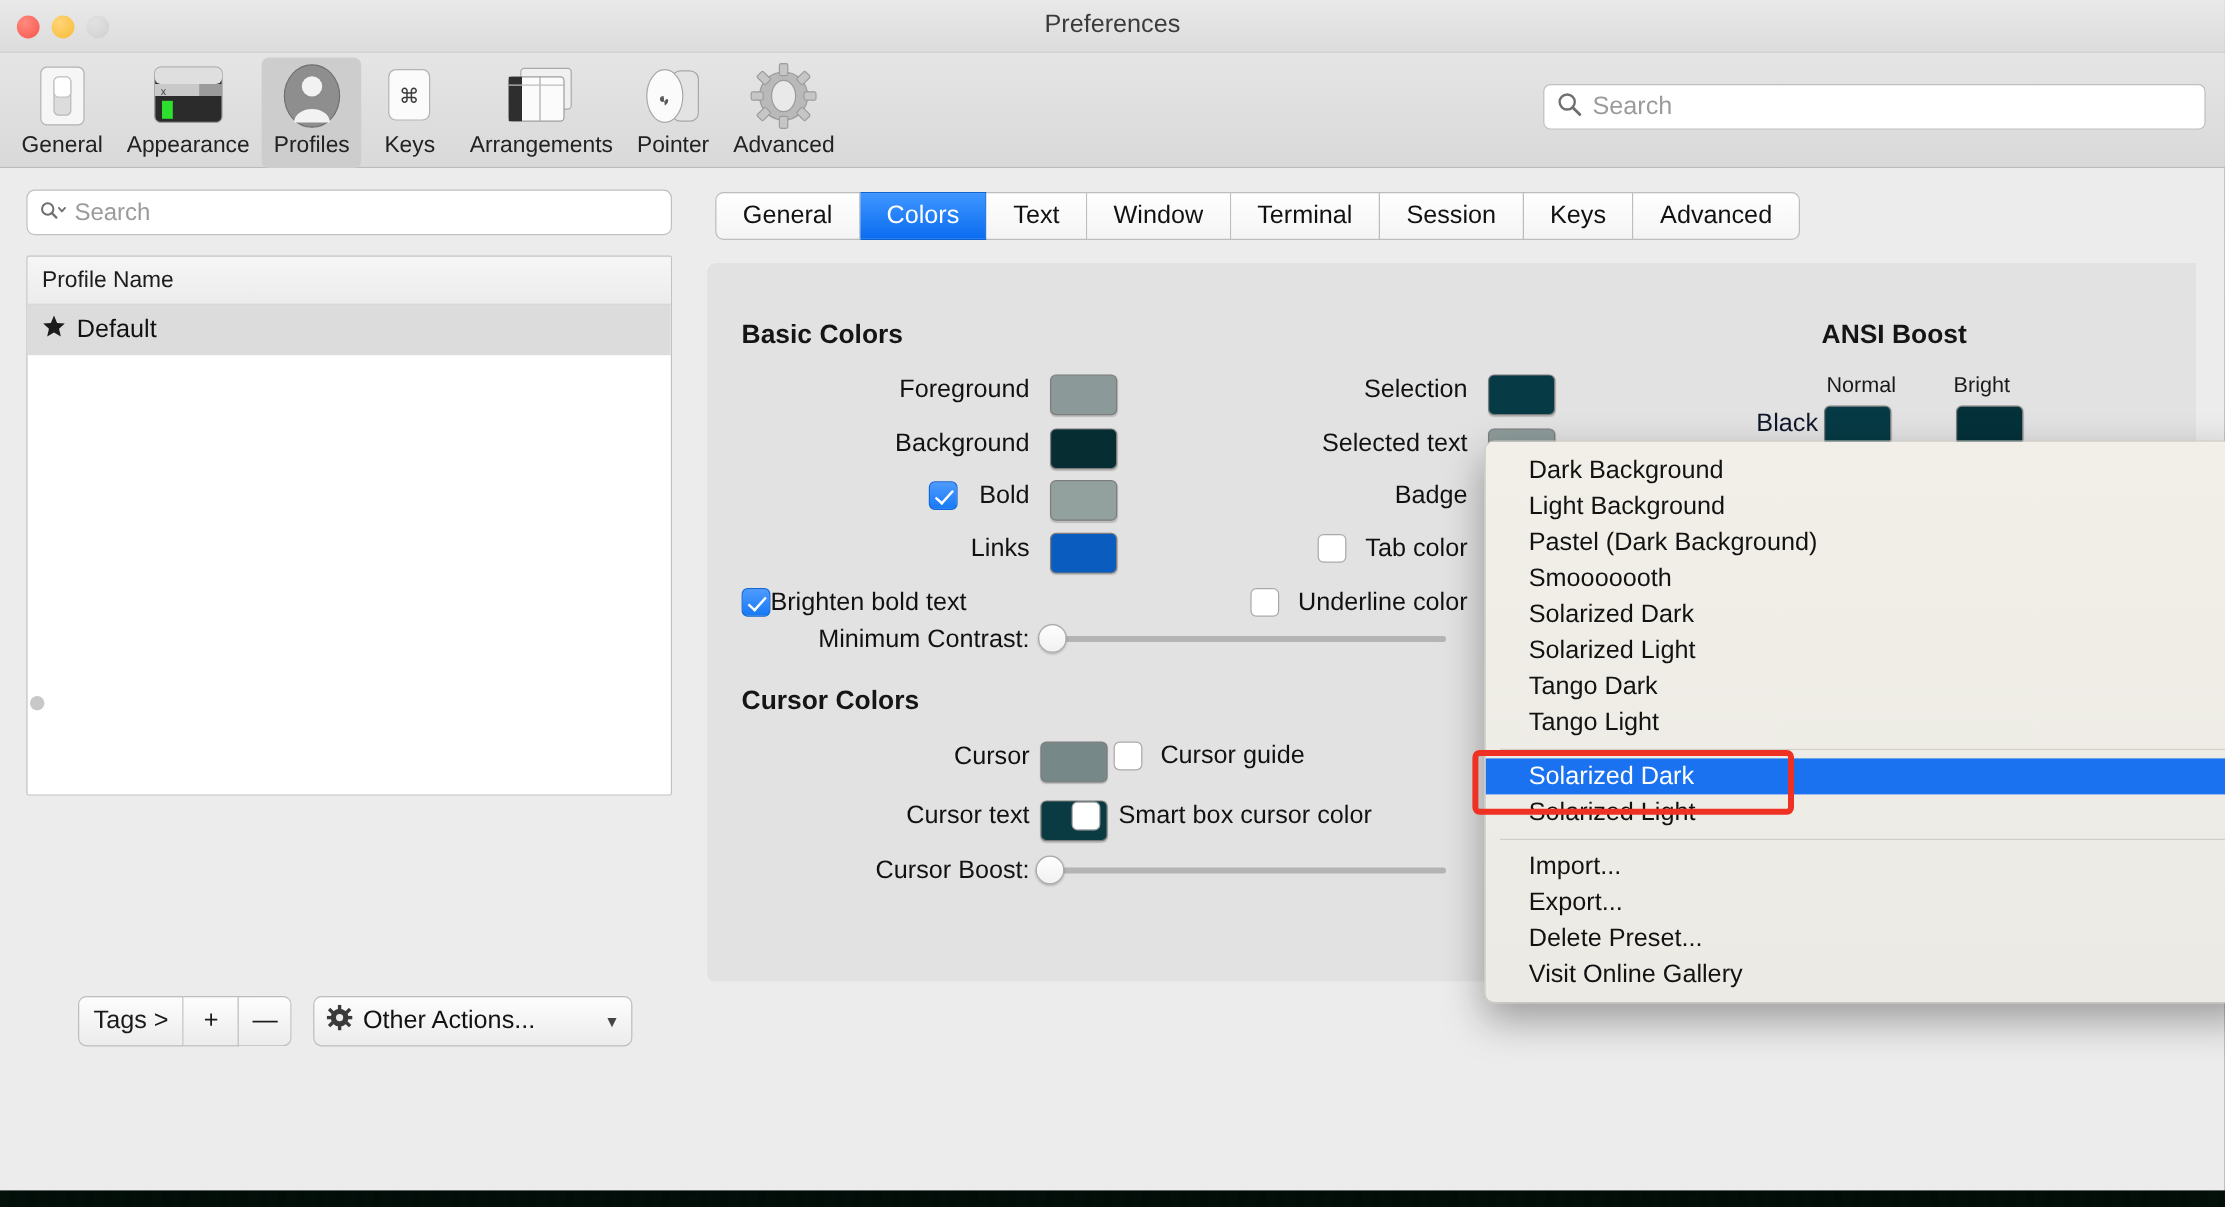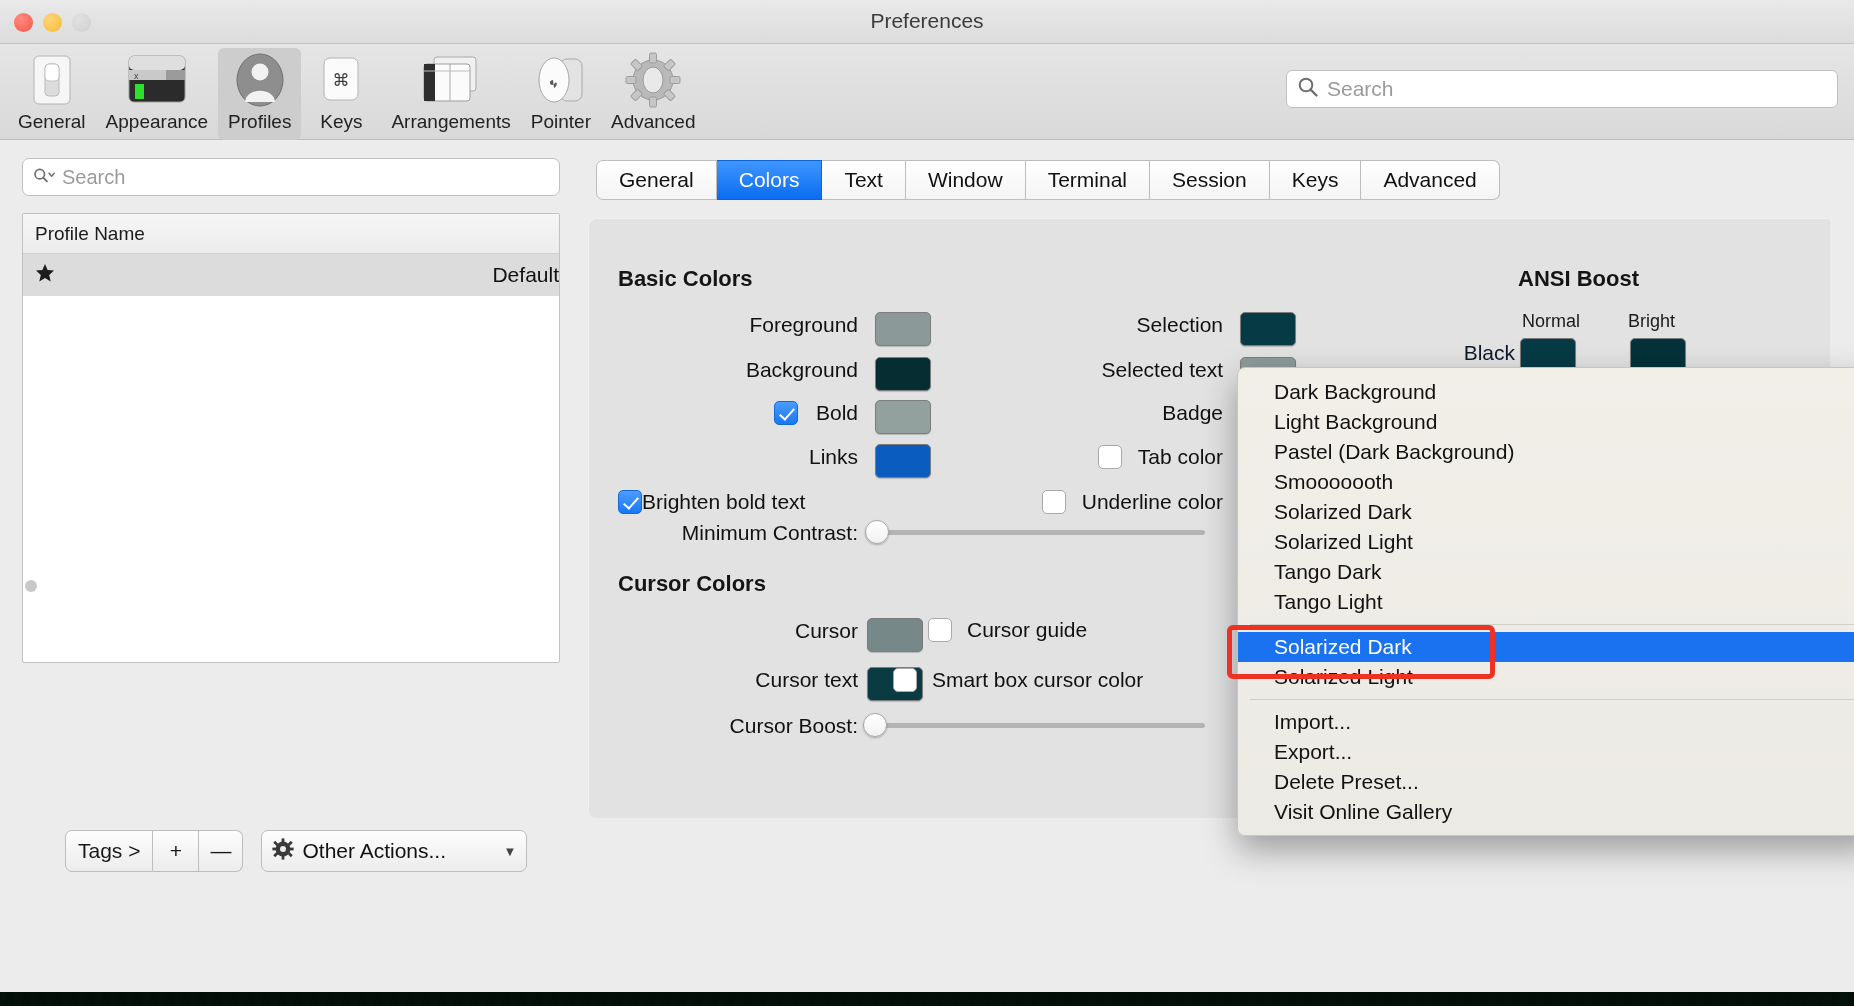--- a/index.html
+++ b/index.html
@@ -93,21 +93,21 @@
     border:1px solid #c2c2c2; background:#fff; height:450px; overflow:hidden;
     border-radius:2px;
   }
   #profile-header {
     height:40px; background:linear-gradient(180deg,#f6f6f6,#ececec);
     border-bottom:1px solid #cfcfcf; display:flex; align-items:center;
     padding-left:12px; font-size:19px; color:#1c1c1c;
   }
   .profile-row {
     height:42px; display:flex; align-items:center; gap:9px; padding-left:12px;
-    font-size:21px; color:#111; background:#dcdcdc;justify-content:space-between;
+    font-size:21px; color:#111; background:#dcdcdc;
   }
   #left-divider-handle {
     position:absolute; left:25px; top:440px; width:12px; height:12px;
     border-radius:50%; background:#c8c8c8;
   }
   #left-bottom {
     position:absolute; left:22px; top:690px; display:flex; align-items:center; gap:0;padding-left:43px;
   }
   .seg {
     height:42px; background:linear-gradient(180deg,#fdfdfd,#ececec);

